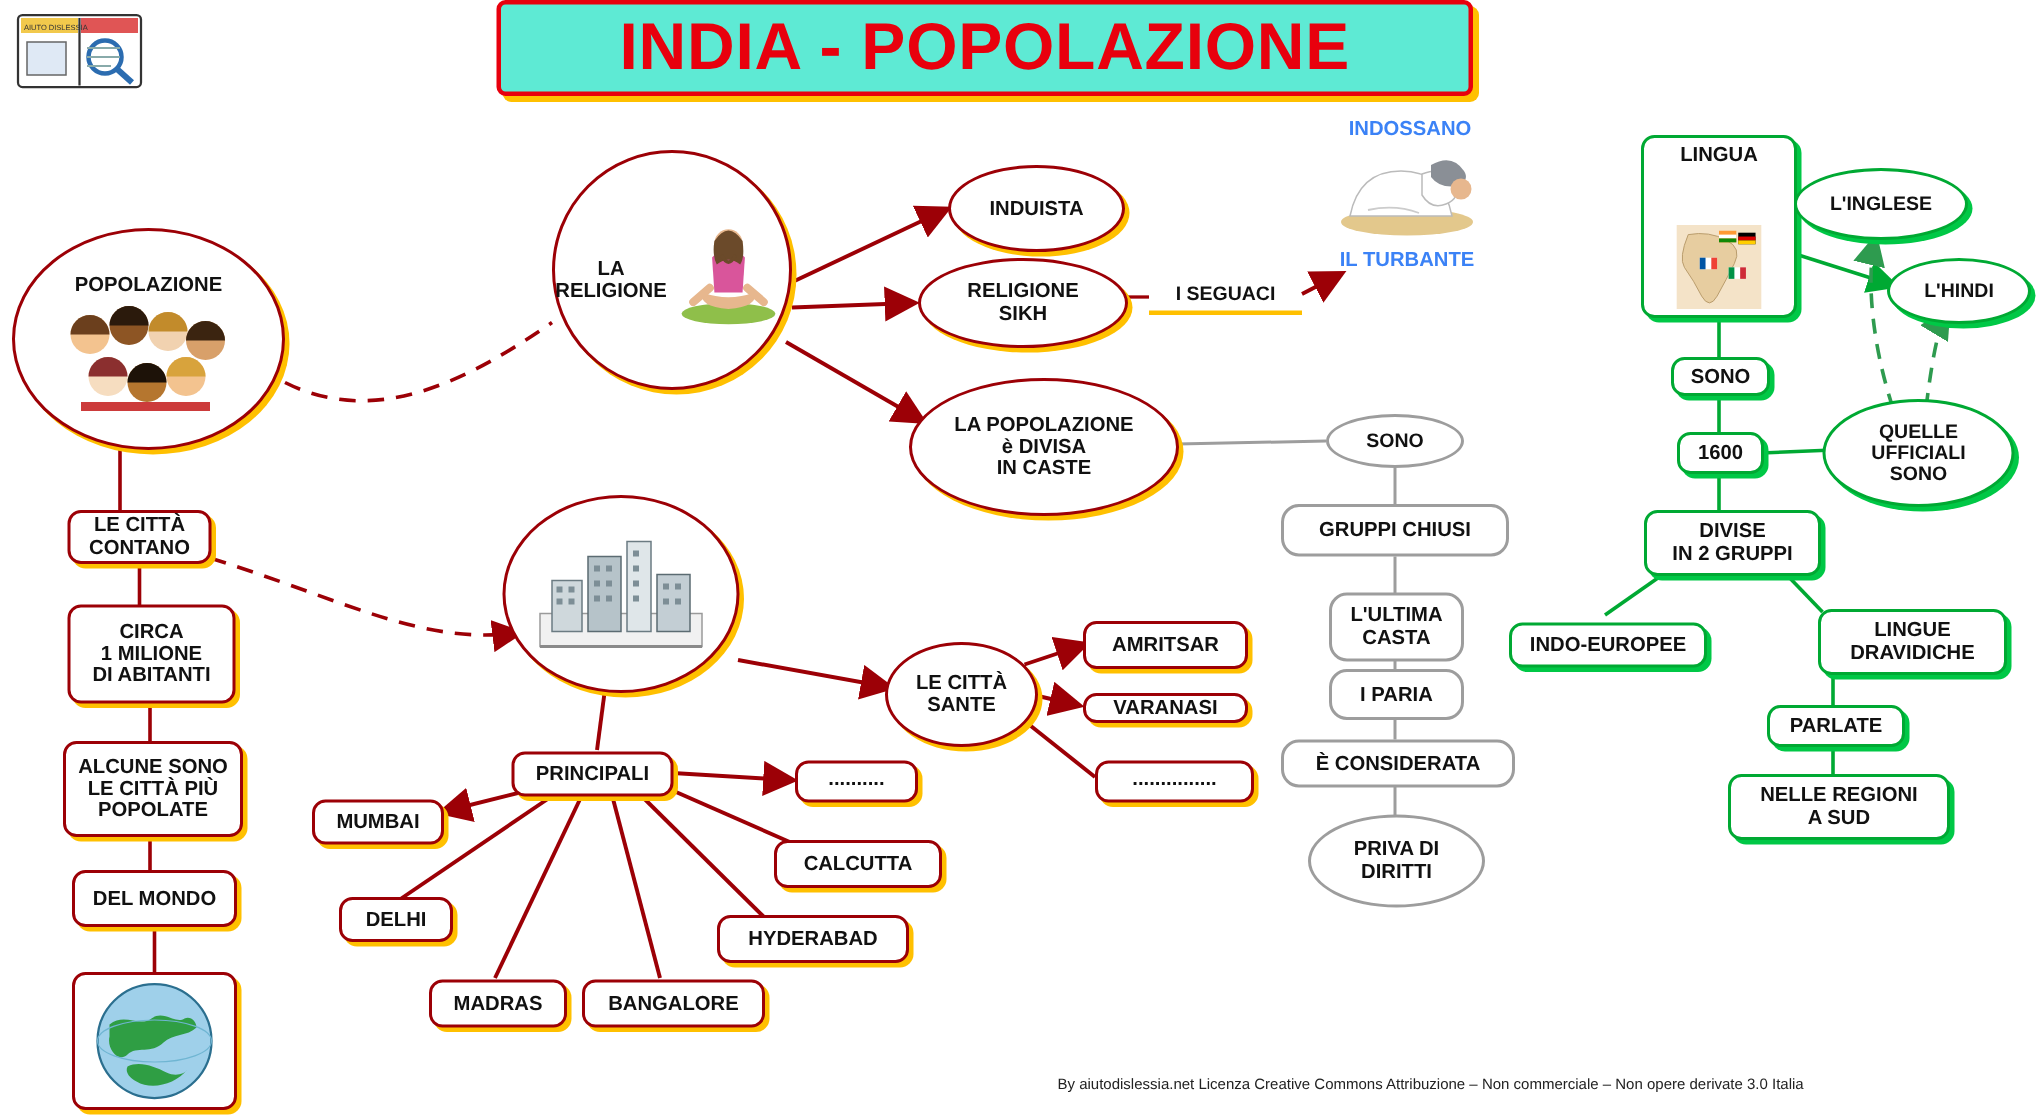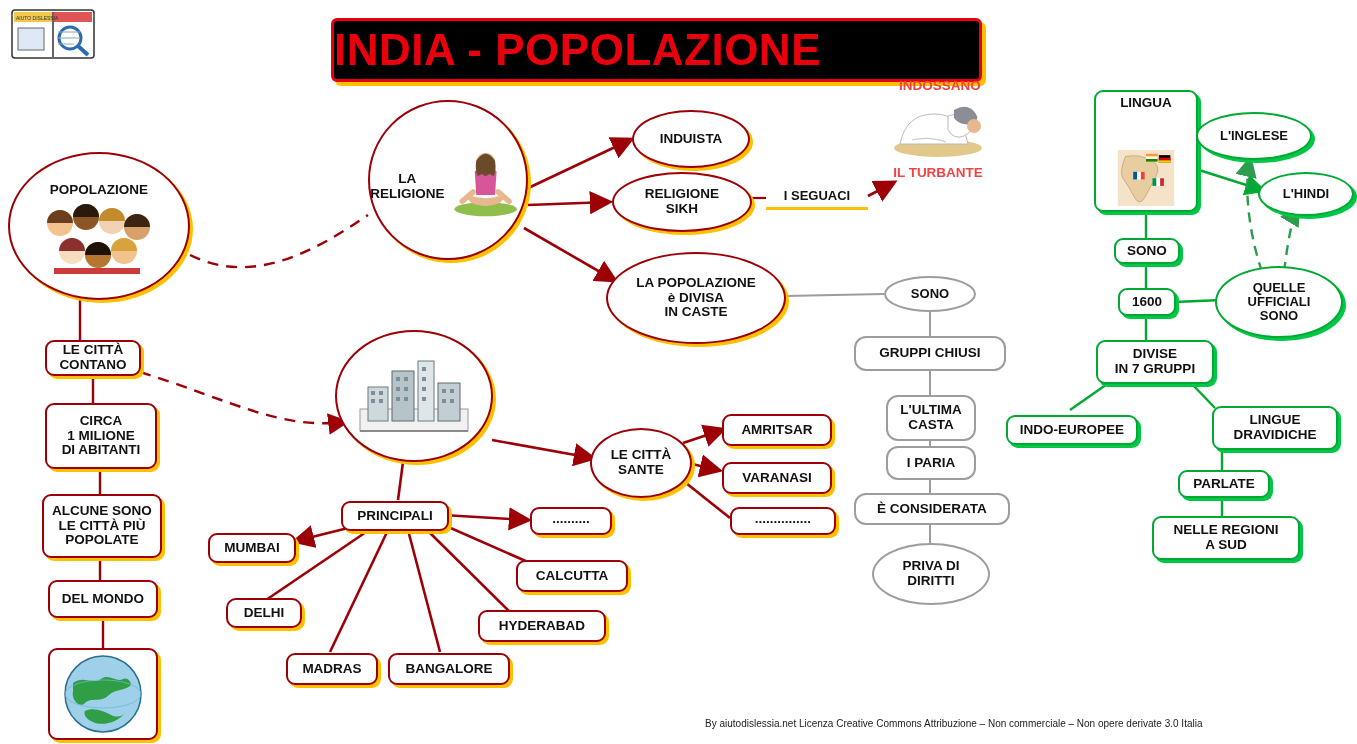--- a/index.html
+++ b/index.html
@@ -78,27 +78,27 @@
     border-color: #00a933;
     box-shadow: 3px 3px 0 #00c846;
   }
   .ellipse.gray {
     border: 2px solid #9d9d9d;
     box-shadow: none;
   }
   
   #title {
     position: absolute;
-    left: 331px; top: 18px;
+    left: 331px; top: 0;
     width: 645px; height: 58px;
     border: 3px solid #e8000d;
     border-radius: 6px;
-    background: #000000;
+    background: #5eead4;
     box-shadow: 4px 4px 0 #ffc000;
-    display: flex; align-items: center; justify-content: flex-start;
+    display: flex; align-items: center; justify-content: center;
   }
   #title span {
     color: #e8000d;
     font-size: 44px;
     font-weight: bold;
     letter-spacing: 0.5px;
     font-family: "Liberation Sans", sans-serif;
   }
   
   #footer {
@@ -114,21 +114,21 @@
     position: absolute;
     left: 8px; top: 2px;
     width: 92px; height: 62px;
   }
   
   .illus { position: absolute; }
   .label-plain {
     position: absolute;
     font-weight: bold;
     font-size: 13.5px;
-    color: #ef4444;
+    color: #3b82f6;
     text-align: center;
   }
 </style>
 </head>
 <body>
 
 <div id="canvas">
 
   <svg class="links" viewBox="0 0 1357 744">
     <defs>
@@ -368,21 +368,21 @@
       <path d="M6,78 h108" stroke="#8a8a8a" stroke-width="2"></path>
     </svg>
   </div>
 
   <div class="node box" style="left:341px; top:501px; width:108px; height:30px;">
     <span>PRINCIPALI</span>
   </div>
   <div class="node box" style="left:208px; top:533px; width:88px; height:30px;">
     <span>MUMBAI</span>
   </div>
-  <div class="node box" style="left:226px; top:598px; width:76px; height:30px;border-radius:10px;">
+  <div class="node box" style="left:226px; top:598px; width:76px; height:30px;">
     <span>DELHI</span>
   </div>
   <div class="node box" style="left:286px; top:653px; width:92px; height:32px;">
     <span>MADRAS</span>
   </div>
   <div class="node box" style="left:388px; top:653px; width:122px; height:32px;">
     <span>BANGALORE</span>
   </div>
   <div class="node box" style="left:478px; top:610px; width:128px; height:32px;">
     <span>HYDERABAD</span>
@@ -394,21 +394,21 @@
     <span style="line-height:0.9;">..........</span>
   </div>
 
   <div class="node ellipse" style="left:590px; top:428px; width:102px; height:70px;">
     <span>LE CITTÀ
 SANTE</span>
   </div>
   <div class="node box" style="left:722px; top:414px; width:110px; height:32px;">
     <span>AMRITSAR</span>
   </div>
-  <div class="node box" style="left:722px; top:462px; width:110px; height:32px;">
+  <div class="node box" style="left:722px; top:462px; width:110px; height:20px;">
     <span>VARANASI</span>
   </div>
   <div class="node box" style="left:730px; top:507px; width:106px; height:28px; align-items:flex-start;">
     <span style="line-height:0.9;">...............</span>
   </div>
 
   <div class="node box green" style="left:1094px; top:90px; width:104px; height:122px; flex-direction:column; padding:4px;">
     <div style="font-size:13.5px; margin-bottom:3px;">LINGUA</div>
     <svg width="88" height="88" viewBox="0 0 88 88">
       <rect x="0" y="0" width="88" height="88" fill="#f4e3c8"></rect>
@@ -441,21 +441,21 @@
 SONO</span>
   </div>
   <div class="node box green" style="left:1114px; top:238px; width:66px; height:26px;">
     <span>SONO</span>
   </div>
   <div class="node box green" style="left:1118px; top:288px; width:58px; height:28px;">
     <span>1600</span>
   </div>
   <div class="node box green" style="left:1096px; top:340px; width:118px; height:44px;">
     <span>DIVISE
-IN 7 GRUPPI</span>
+IN 2 GRUPPI</span>
   </div>
   <div class="node box green" style="left:1006px; top:415px; width:132px; height:30px;">
     <span>INDO-EUROPEE</span>
   </div>
   <div class="node box green" style="left:1212px; top:406px; width:126px; height:44px;">
     <span>LINGUE
 DRAVIDICHE</span>
   </div>
   <div class="node box green" style="left:1178px; top:470px; width:92px; height:28px;">
     <span>PARLATE</span>

